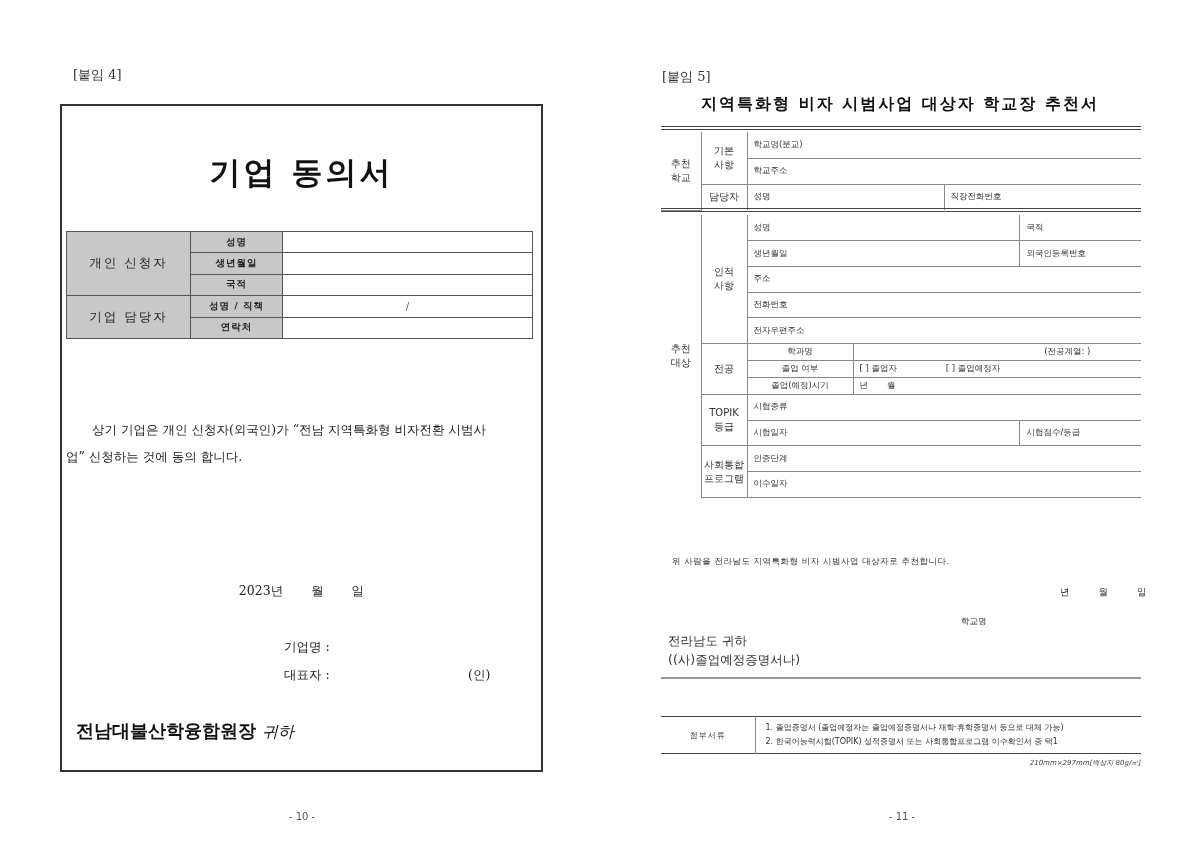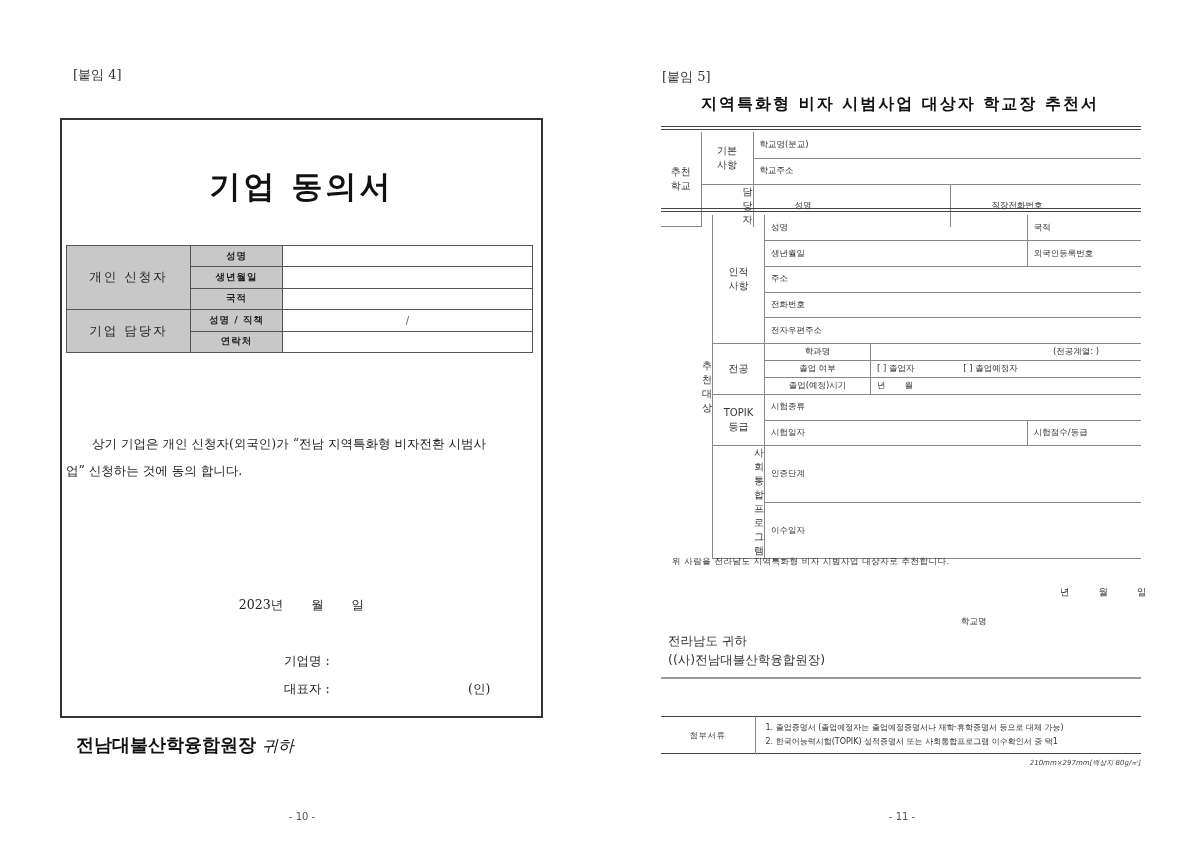--- a/index.html
+++ b/index.html
@@ -12,21 +12,21 @@
 
   .annex-label { position: absolute; font-family: "DejaVu Serif", serif; font-size: 13px; color: #333; }
   #page-left .annex-label { left: 57px; top: 66px; margin-left: 16px; }
   #page-right .annex-label { left: 62px; top: 68px; }
 
   .page-number { position: absolute; top: 811px; font-size: 10px; color: #555; width: 60px; text-align: center; }
   #page-left .page-number { left: 272px; }
   #page-right .page-number { left: 272px; }
 
   
-  .consent-frame { position: absolute; left: 60px; top: 118px; width: 483px; height: 600px; border: 2px solid #333; }
+  .consent-frame { position: absolute; left: 60px; top: 104px; width: 483px; height: 668px; border: 2px solid #333; }
   .consent-title { position: absolute; left: 0; right: 0; top: 46px; text-align: center; font-size: 31px; font-weight: bold; letter-spacing: 3px; color: #111; }
 
   .consent-table { position: absolute; left: 4px; top: 125px; width: 467px; border-collapse: collapse; border: 1.5px solid #333; }
   .consent-table td { border: 1px solid #555; height: 21.4px; font-size: 10px; }
   .consent-table td.grp { background: #c8c8c8; text-align: center; font-size: 12.5px; width: 124px; letter-spacing: 2px; }
   .consent-table td.fld { background: #c8c8c8; text-align: center; font-size: 9.5px; font-weight: bold; width: 92px; letter-spacing: 1px; }
   .consent-table td.val { background: #fff; text-align: center; color: #555; }
 
   .consent-body { position: absolute; left: 0; right: 6px; top: 310px; font-family: "DejaVu Serif", serif; font-size: 12.5px; line-height: 27px; color: #222; text-align: justify; padding: 0 0 0 0; }
   .consent-body span { display: block; }
@@ -40,21 +40,21 @@
 
   
   .rec-title { position: absolute; left: 60px; right: 60px; top: 94px; text-align: center; font-size: 16px; font-weight: bold; letter-spacing: 2px; color: #111; }
   .double-rule { position: absolute; left: 61px; width: 480px; border-top: 1.5px solid #444; border-bottom: 1px solid #444; height: 4px; }
 
   .rec-table { position: absolute; left: 61px; width: 480px; border-collapse: collapse; font-size: 8.5px; color: #333; }
   .rec-table td { border-bottom: 1px solid #888; border-left: 1px solid #888; height: 26px; padding-left: 6px; }
   .rec-table td.c1 { border-left: none; width: 40px; text-align: center; font-size: 10px; padding: 0; line-height: 14px; }
   .rec-table td.c2 { width: 46px; text-align: center; font-size: 10px; padding: 0; line-height: 14px; }
   .rec-table td.center { text-align: center; padding: 0; }
-  .rec-table td.nob { border-bottom: none; padding-left: 41px; }
+  .rec-table td.nob { border-bottom: none; }
   #rec-school-table { top: 132px; }
   #rec-target-table { top: 215px; }
   #rec-target-table td { height: 25.7px; }
   #rec-target-table td.tall { height: 17px; margin-top: 23px; }
 
   .rec-statement { position: absolute; left: 72px; top: 556px; font-size: 8.5px; color: #333; letter-spacing: 0.5px; }
   .rec-date { position: absolute; left: 460px; top: 586px; font-size: 9.5px; color: #333; word-spacing: 26px; }
   .rec-school-name { position: absolute; left: 361px; top: 616px; font-size: 8.5px; color: #333; }
   .rec-addressee { position: absolute; left: 68px; top: 631px; font-size: 12.5px; color: #333; line-height: 19px; }
   .rec-rule { position: absolute; left: 61px; top: 677px; width: 480px; border-top: 2px solid #999; }
@@ -204,21 +204,21 @@
       <td colspan="3">이수일자</td>
     </tr>
   </tbody>
     </table>
 
   <div class="rec-statement">위 사람을 전라남도 지역특화형 비자 시범사업 대상자로 추천합니다.</div>
   <div class="rec-date">년 월 일</div>
   <div class="rec-school-name">학교명</div>
   <div class="rec-addressee">
     <div>전라남도 귀하</div>
-    <div>((사)전남대불산학융합원장)</div>
+    <div>((사)졸업예정증명서나)</div>
   </div>
   <div class="rec-rule"></div>
 
   <table class="attach-table">
     <tbody>
         <tr>
       <td class="lbl">첨부서류</td>
       <td class="items">
         <div>1. 졸업증명서 (졸업예정자는 졸업예정증명서나 재학·휴학증명서 등으로 대체 가능)</div>
         <div>2. 한국어능력시험(TOPIK) 성적증명서 또는 사회통합프로그램 이수확인서 중 택1</div>

